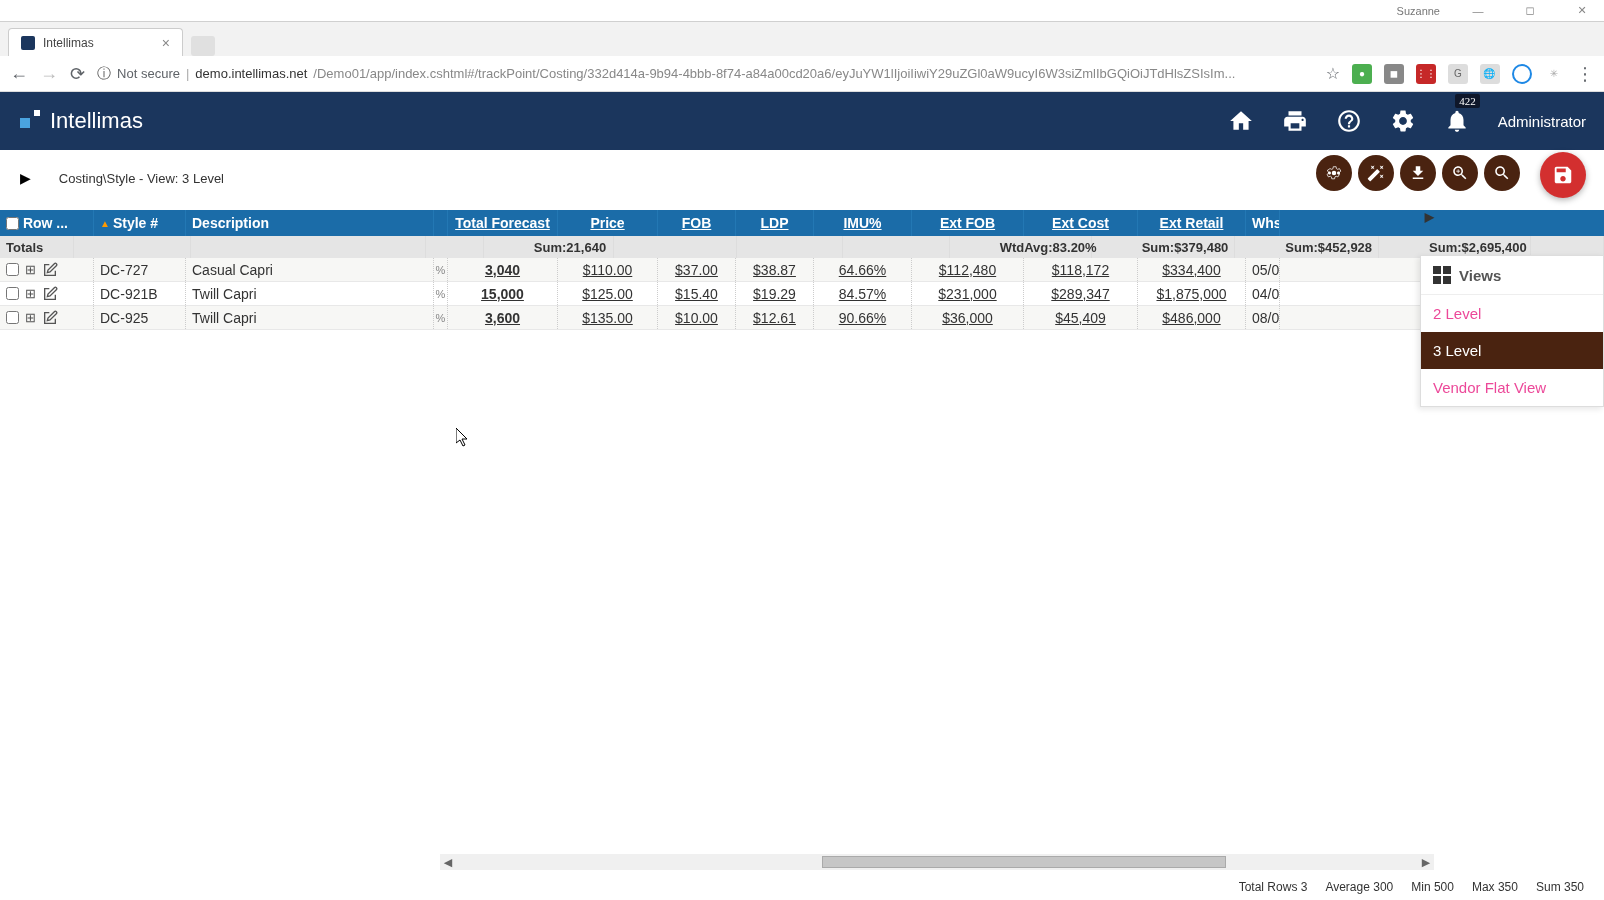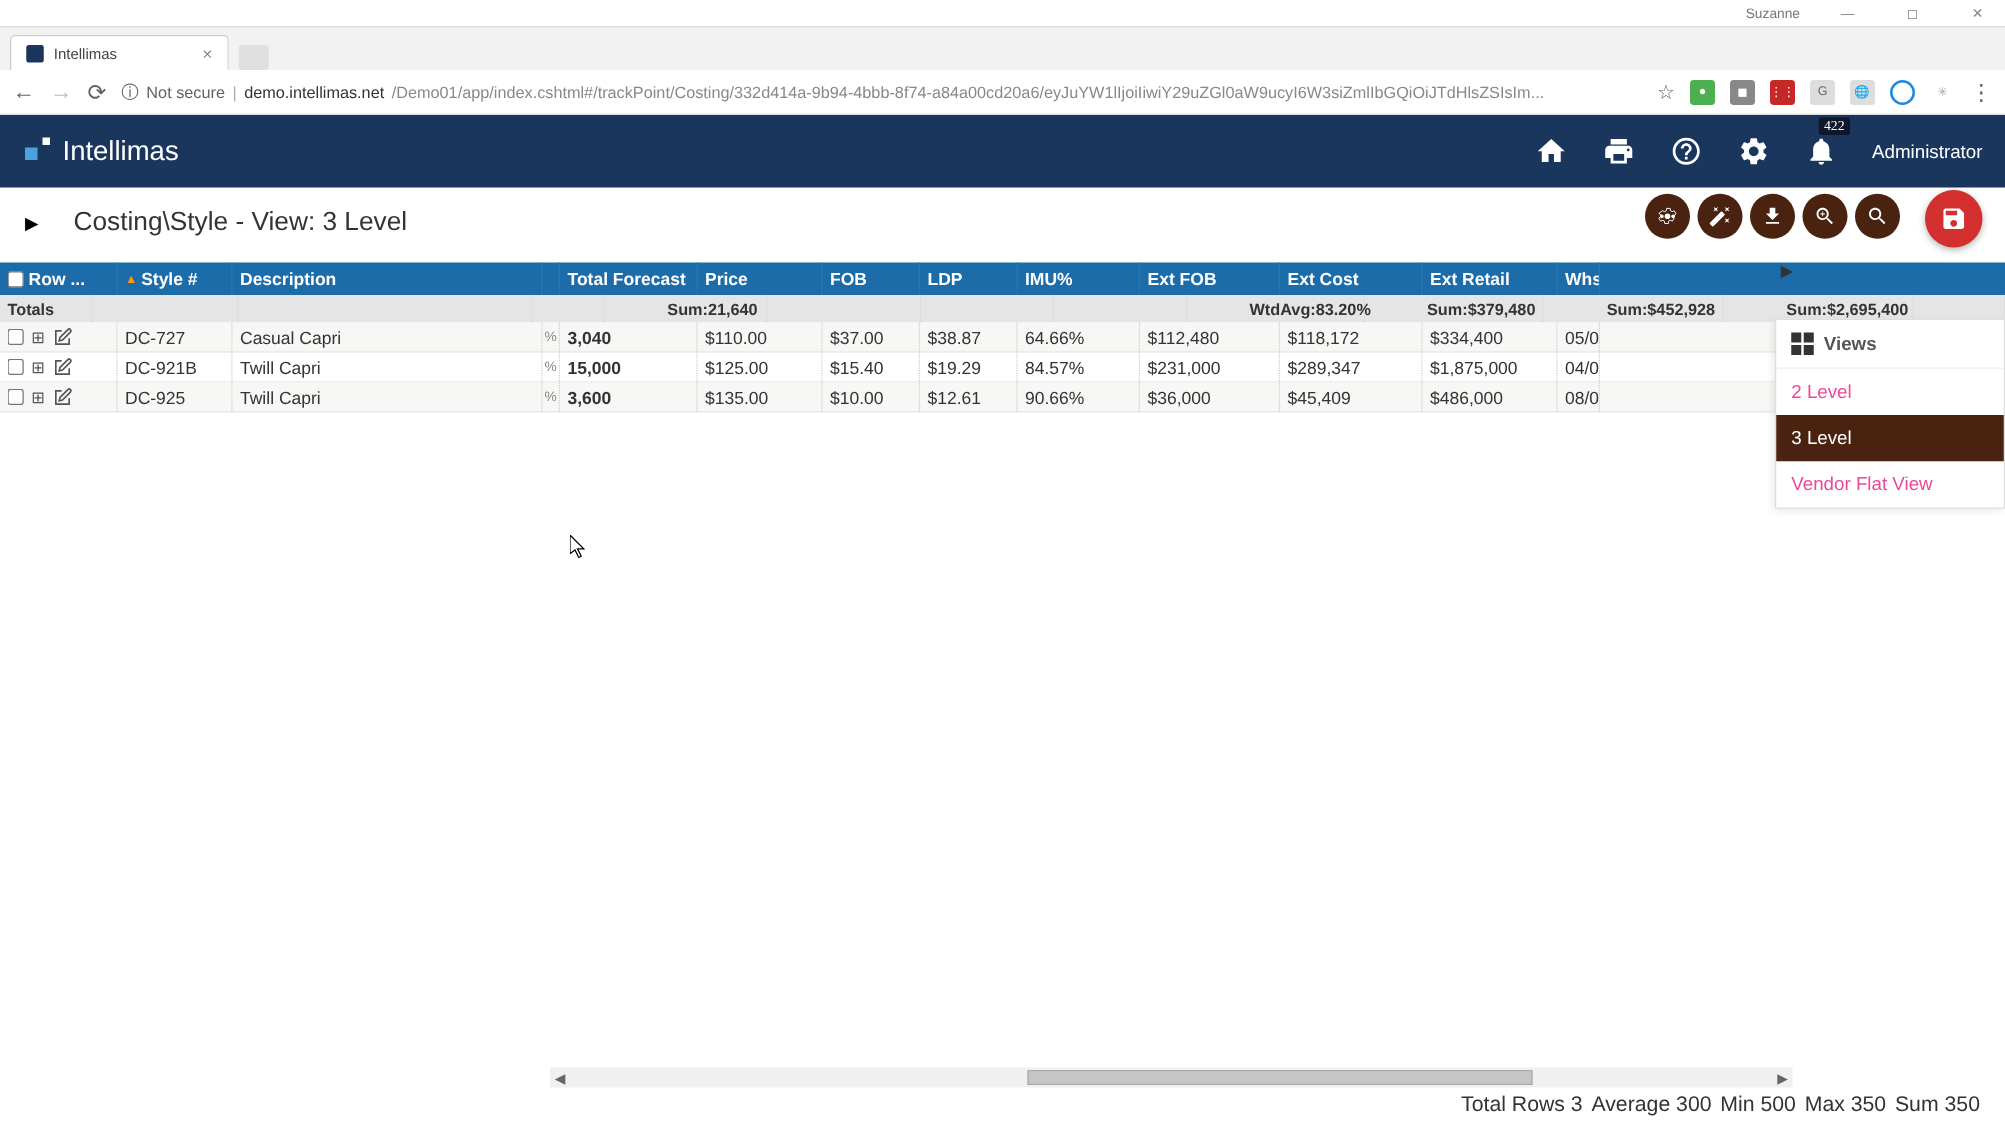--- a/index.html
+++ b/index.html
@@ -34,36 +34,36 @@
 .logo .mark::before { content: ""; position: absolute; width: 10px; height: 10px; background: #4aa3df; bottom: 6px; left: 2px; }
 .logo .mark::after { content: ""; position: absolute; width: 6px; height: 6px; background: #fff; top: 2px; right: 4px; }
 .hdr-right { display: flex; align-items: center; gap: 28px; color: #fff; }
 .hdr-icon { font-size: 24px; cursor: pointer; position: relative; }
 .badge { position: absolute; top: -14px; right: -10px; background: #0f172a; color: #fff; font-size: 11px; padding: 1px 4px; border-radius: 2px; font-family: Liberation Serif, serif; }
 .user { font-size: 15px; }
 
 
 .toolbar { height: 56px; display: flex; align-items: center; padding: 0 20px; position: relative; }
 .expand { font-size: 14px; margin-right: 28px; cursor: pointer; }
-.breadcrumb { font-size: 21px; color: #333; }
+.breadcrumb { font-size: 13px; color: #333; }
 .round-btns { position: absolute; right: 84px; top: 5px; display: flex; gap: 6px; }
 .rbtn { width: 36px; height: 36px; border-radius: 50%; background: #4a2310; color: #fff; display: flex; align-items: center; justify-content: center; font-size: 16px; cursor: pointer; }
 .save-btn { position: absolute; right: 18px; top: 2px; width: 46px; height: 46px; border-radius: 50%; background: #d32f2f; color: #fff; display: flex; align-items: center; justify-content: center; font-size: 20px; cursor: pointer; box-shadow: 0 2px 6px rgba(0,0,0,0.3); }
 
 
 .grid { position: relative; margin-top: 4px; }
 .ghead { display: flex; background: #1b6ca8; color: #fff; font-size: 14px; height: 26px; align-items: center; font-weight: bold; }
 .ghead .col { border-right: 1px solid #2378b4; padding: 0 6px; display: flex; align-items: center; height: 100%; overflow: hidden; white-space: nowrap; }
 .totals { display: flex; background: #e5e5e5; font-size: 13px; height: 22px; align-items: center; color: #333; font-weight: bold; gap: 44px; }
 .totals .col { border-right: 1px solid #ddd; padding: 0 6px; height: 100%; display: flex; align-items: center; }
 .row { display: flex; font-size: 14px; height: 24px; align-items: center; border-bottom: 1px solid #e8e8e8; color: #333; }
 .row:nth-child(odd) { background: #f7f7f5; }
 .row .col { border-right: 1px dotted #ccc; padding: 0 6px; height: 100%; display: flex; align-items: center; overflow: hidden; white-space: nowrap; }
 .row .pcticon { color: #888; font-size: 11px; }
-.col.num { justify-content: flex-start; }
+.col.num { justify-content: center; text-decoration: underline; }
 .col.rowhdr { gap: 6px; }
 .col.rowhdr input { margin: 0; }
 .expand-icon { font-size: 13px; color: #555; cursor: pointer; }
 .edit-icon { color: #555; cursor: pointer; }
 
 .w-rowhdr { width: 94px; } .w-style { width: 92px; } .w-desc { width: 248px; } .w-pct { width: 14px; justify-content:center; padding:0; }
 .w-fore { width: 110px; } .w-price { width: 100px; } .w-fob { width: 78px; } .w-ldp { width: 78px; }
 .w-imu { width: 98px; } .w-extfob { width: 112px; } .w-extcost { width: 114px; } .w-extret { width: 108px; }
 .w-whse { width: 34px; }
 
@@ -76,21 +76,21 @@
 .views .vhdr .grid-icon span { background: #333; }
 .views .vitem { padding: 10px 12px; cursor: pointer; color: #ec4899; }
 .views .vitem.active { background: #4a2310; color: #fff; }
 
 
 .hscroll { position: absolute; bottom: 30px; left: 440px; right: 170px; height: 16px; background: #f0f0f0; display: flex; align-items: center; }
 .hscroll .arrow { width: 16px; text-align: center; font-size: 11px; color: #666; cursor: pointer; }
 .hscroll .track { flex: 1; height: 12px; background: #f0f0f0; position: relative; }
 .hscroll .thumb { position: absolute; left: 38%; width: 42%; height: 100%; background: #c6c6c6; border: 1px solid #aaa; }
 
-.status { position: absolute; bottom: 6px; right: 20px; font-size: 17px; color: #333; display: flex; gap: 7px; }
+.status { position: absolute; bottom: 6px; right: 20px; font-size: 12px; color: #333; display: flex; gap: 18px; }
 .cursor { position: absolute; left: 456px; top: 428px; font-size: 16px; color: #000; pointer-events: none; }
 
 svg { display: block; }
 </style>
 </head>
 <body>
 
 <div class="titlebar">
   <span>Suzanne</span>
   <span class="winbtn">—</span>

